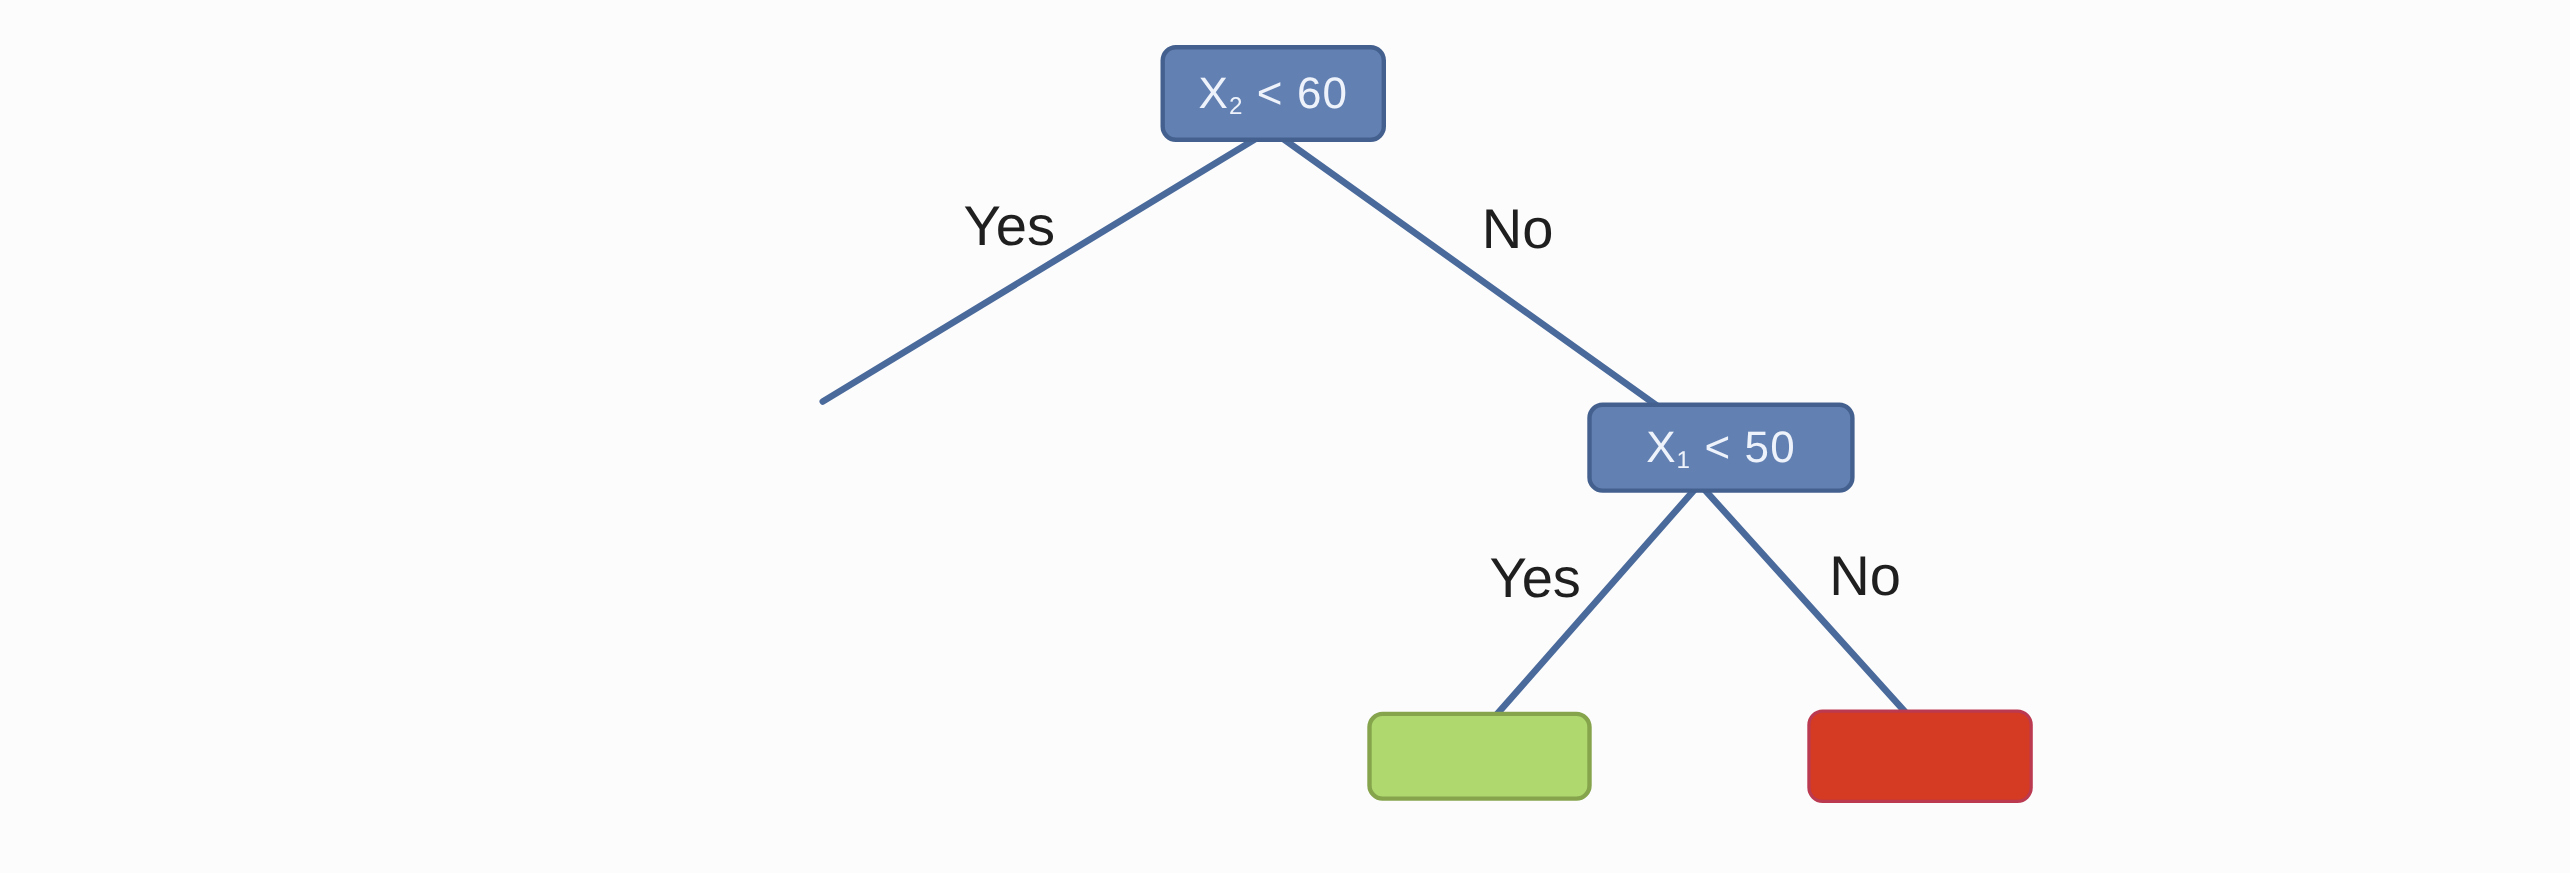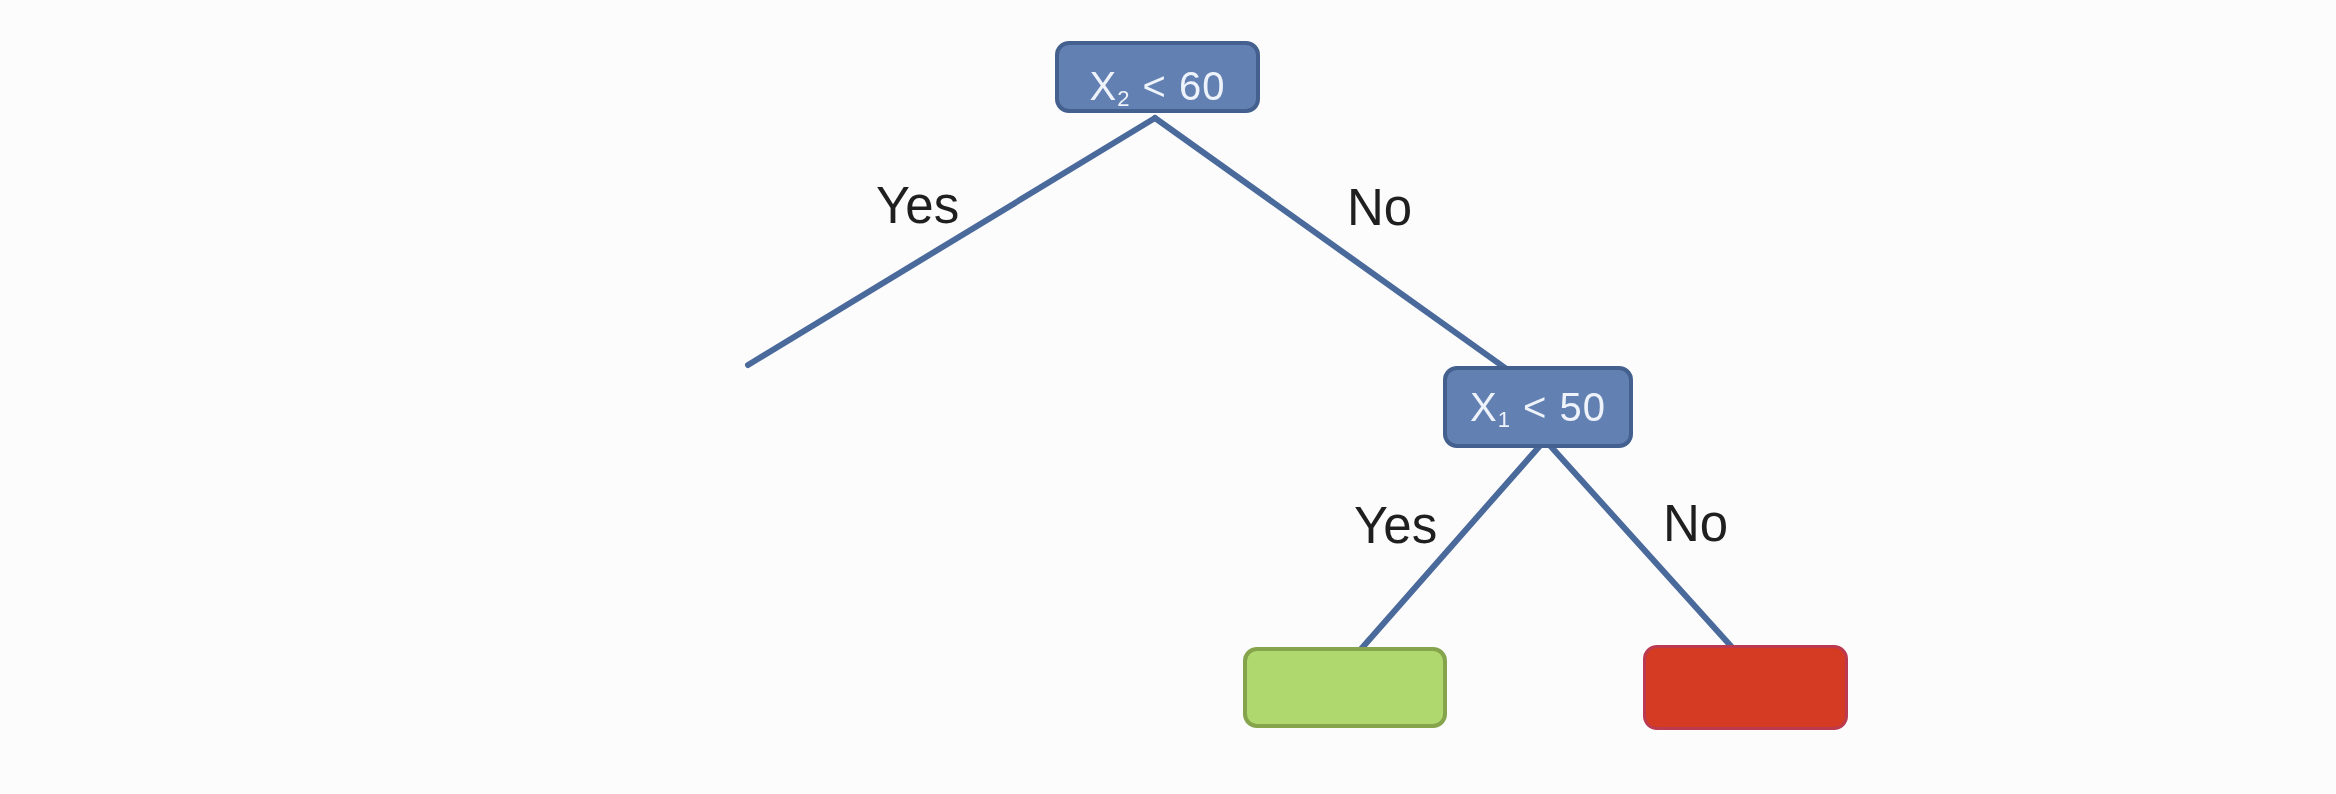--- a/index.html
+++ b/index.html
@@ -51,22 +51,22 @@
     color:var(--node-text);
     font-size:40px;
     letter-spacing:1px;
     white-space:pre;
   }
   .decision sub{
     font-size:0.55em;
     line-height:0;
     vertical-align:-0.25em;
   }
-  #node-root{left:1055px; top:41px;  width:205px; height:72px;align-items:flex-end;}
-  #node-child{left:1443px; top:366px; width:190px; height:82px;}
+  #node-root{left:1055px; top:41px;  width:205px; height:88px;}
+  #node-child{left:1443px; top:366px; width:243px; height:82px;}
   #leaf-green{
     left:1243px; top:647px; width:204px; height:81px;
     background:var(--leaf-pos-fill);
     border:4px solid var(--leaf-pos-border);
   }
   #leaf-red{
     left:1643px; top:645px; width:205px; height:85px;
     background:var(--leaf-neg-fill);
     border:3px solid var(--leaf-neg-border);
   }

